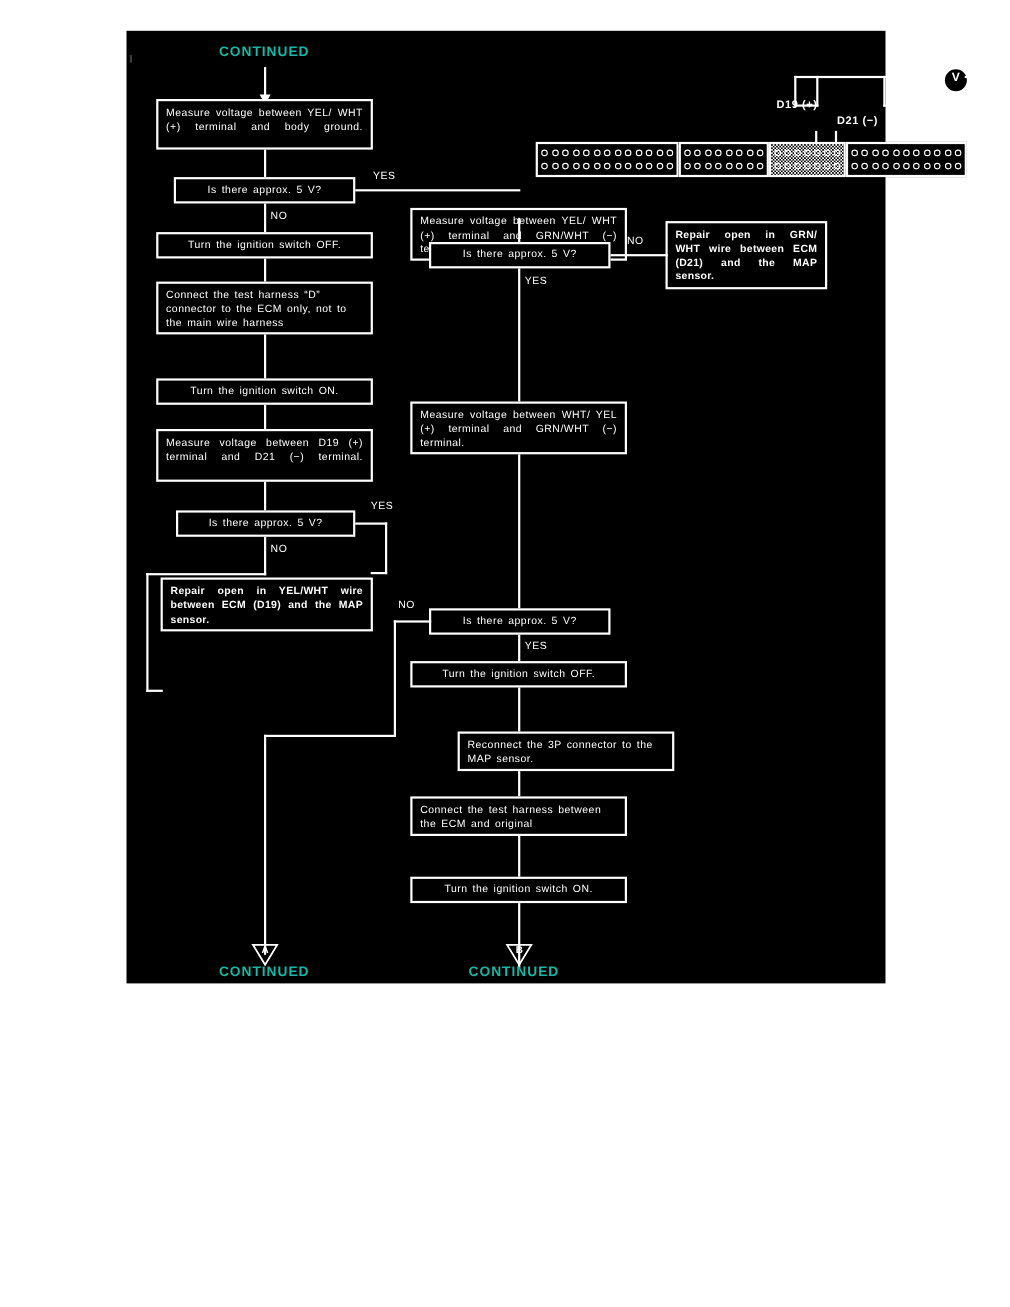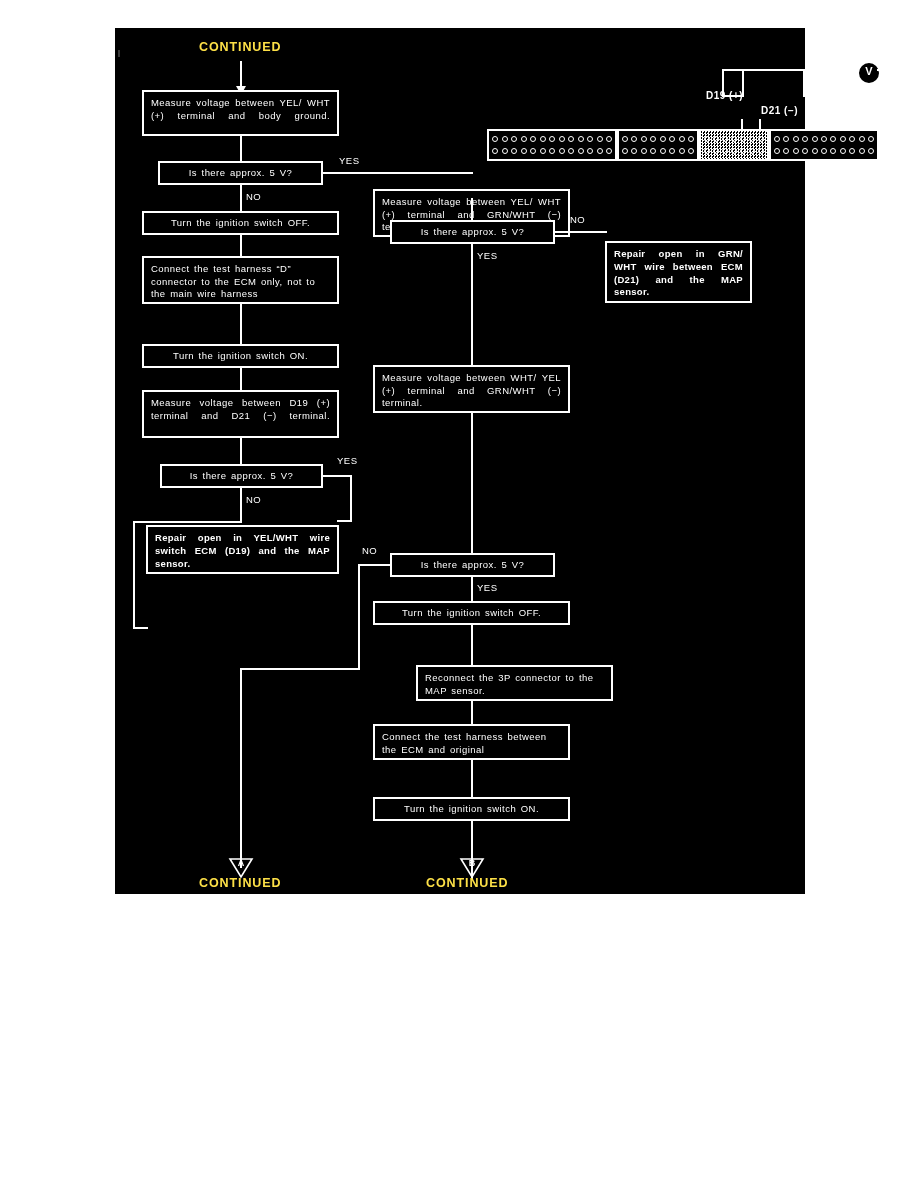--- a/index.html
+++ b/index.html
@@ -59,21 +59,21 @@
   
   .lbl {
     position: absolute;
     color: #ffffff;
     font-size: 9.5px;
     letter-spacing: 0.5px;
     white-space: nowrap;
   }
   .lbl-big {
     position: absolute;
-    color: #fde047;
+    color: #14b8a6;
     font-size: 12.5px;
     font-weight: bold;
     letter-spacing: 0.9px;
     white-space: nowrap;
   }
   .lbl-pin {
     position: absolute;
     color: #ffffff;
     font-size: 10px;
     font-weight: bold;
@@ -180,21 +180,21 @@
     <div class="box center" style="left:27px; top:183px; width:197px; height:24px;">Turn the ignition switch OFF.</div>
 
     <div class="box" style="left:27px; top:228px; width:197px; height:48px;">Connect the test harness “D” connector to the ECM only, not to the main wire harness</div>
 
     <div class="box center" style="left:27px; top:316px; width:197px; height:24px;">Turn the ignition switch ON.</div>
 
     <div class="box just" style="left:27px; top:362px; width:197px; height:48px;">Measure voltage between D19 (+) terminal and D21 (−) terminal.</div>
 
     <div class="box center" style="left:45px; top:436px; width:163px; height:24px;">Is there approx. 5 V?</div>
 
-    <div class="box bold just" style="left:31px; top:497px; width:193px; height:49px;">Repair open in YEL/WHT wire switch ECM (D19) and the MAP sensor.</div>
+    <div class="box bold just" style="left:31px; top:497px; width:193px; height:49px;">Repair open in YEL/WHT wire between ECM (D19) and the MAP sensor.</div>
 
 
     <div class="vline" style="left:125px; top:108px; height:25px;"></div>
     <div class="vline" style="left:125px; top:157px; height:26px;"></div>
     <div class="vline" style="left:125px; top:207px; height:21px;"></div>
     <div class="vline" style="left:125px; top:276px; height:40px;"></div>
     <div class="vline" style="left:125px; top:340px; height:22px;"></div>
     <div class="vline" style="left:125px; top:410px; height:26px;"></div>
 
     <div class="lbl" style="left:131px; top:163px;">NO</div>
@@ -210,21 +210,21 @@
 
     <div class="lbl" style="left:222px; top:427px;">YES</div>
     <div class="hline" style="left:208px; top:447px; width:29px;"></div>
     <div class="vline" style="left:235px; top:447px; height:47px;"></div>
     <div class="hline" style="left:222px; top:492px; width:15px;"></div>
 
     <div class="box just" style="left:258px; top:122px; width:197px; height:48px;margin-top:39px;">Measure voltage between YEL/ WHT (+) terminal and GRN/WHT (−) terminal.</div>
 
     <div class="box center" style="left:275px; top:192px; width:165px; height:24px;">Is there approx. 5 V?</div>
 
-    <div class="box bold just" style="left:490px; top:173px; width:147px; height:62px;margin-top:40px;">Repair open in GRN/ WHT wire between ECM (D21) and the MAP sensor.</div>
+    <div class="box bold just" style="left:490px; top:173px; width:147px; height:62px;">Repair open in GRN/ WHT wire between ECM (D21) and the MAP sensor.</div>
 
     <div class="box just" style="left:258px; top:337px; width:197px; height:48px;">Measure voltage between WHT/ YEL (+) terminal and GRN/WHT (−) terminal.</div>
 
     <div class="box center" style="left:275px; top:525px; width:165px; height:24px;">Is there approx. 5 V?</div>
 
     <div class="box center" style="left:258px; top:573px; width:197px; height:24px;">Turn the ignition switch OFF.</div>
 
     <div class="box" style="left:258px; top:637px; width:197px; height:36px;margin-left:43px;">Reconnect the 3P connector to the MAP sensor.</div>
 
     <div class="box" style="left:258px; top:696px; width:197px; height:36px;">Connect the test harness between the ECM and original</div>

